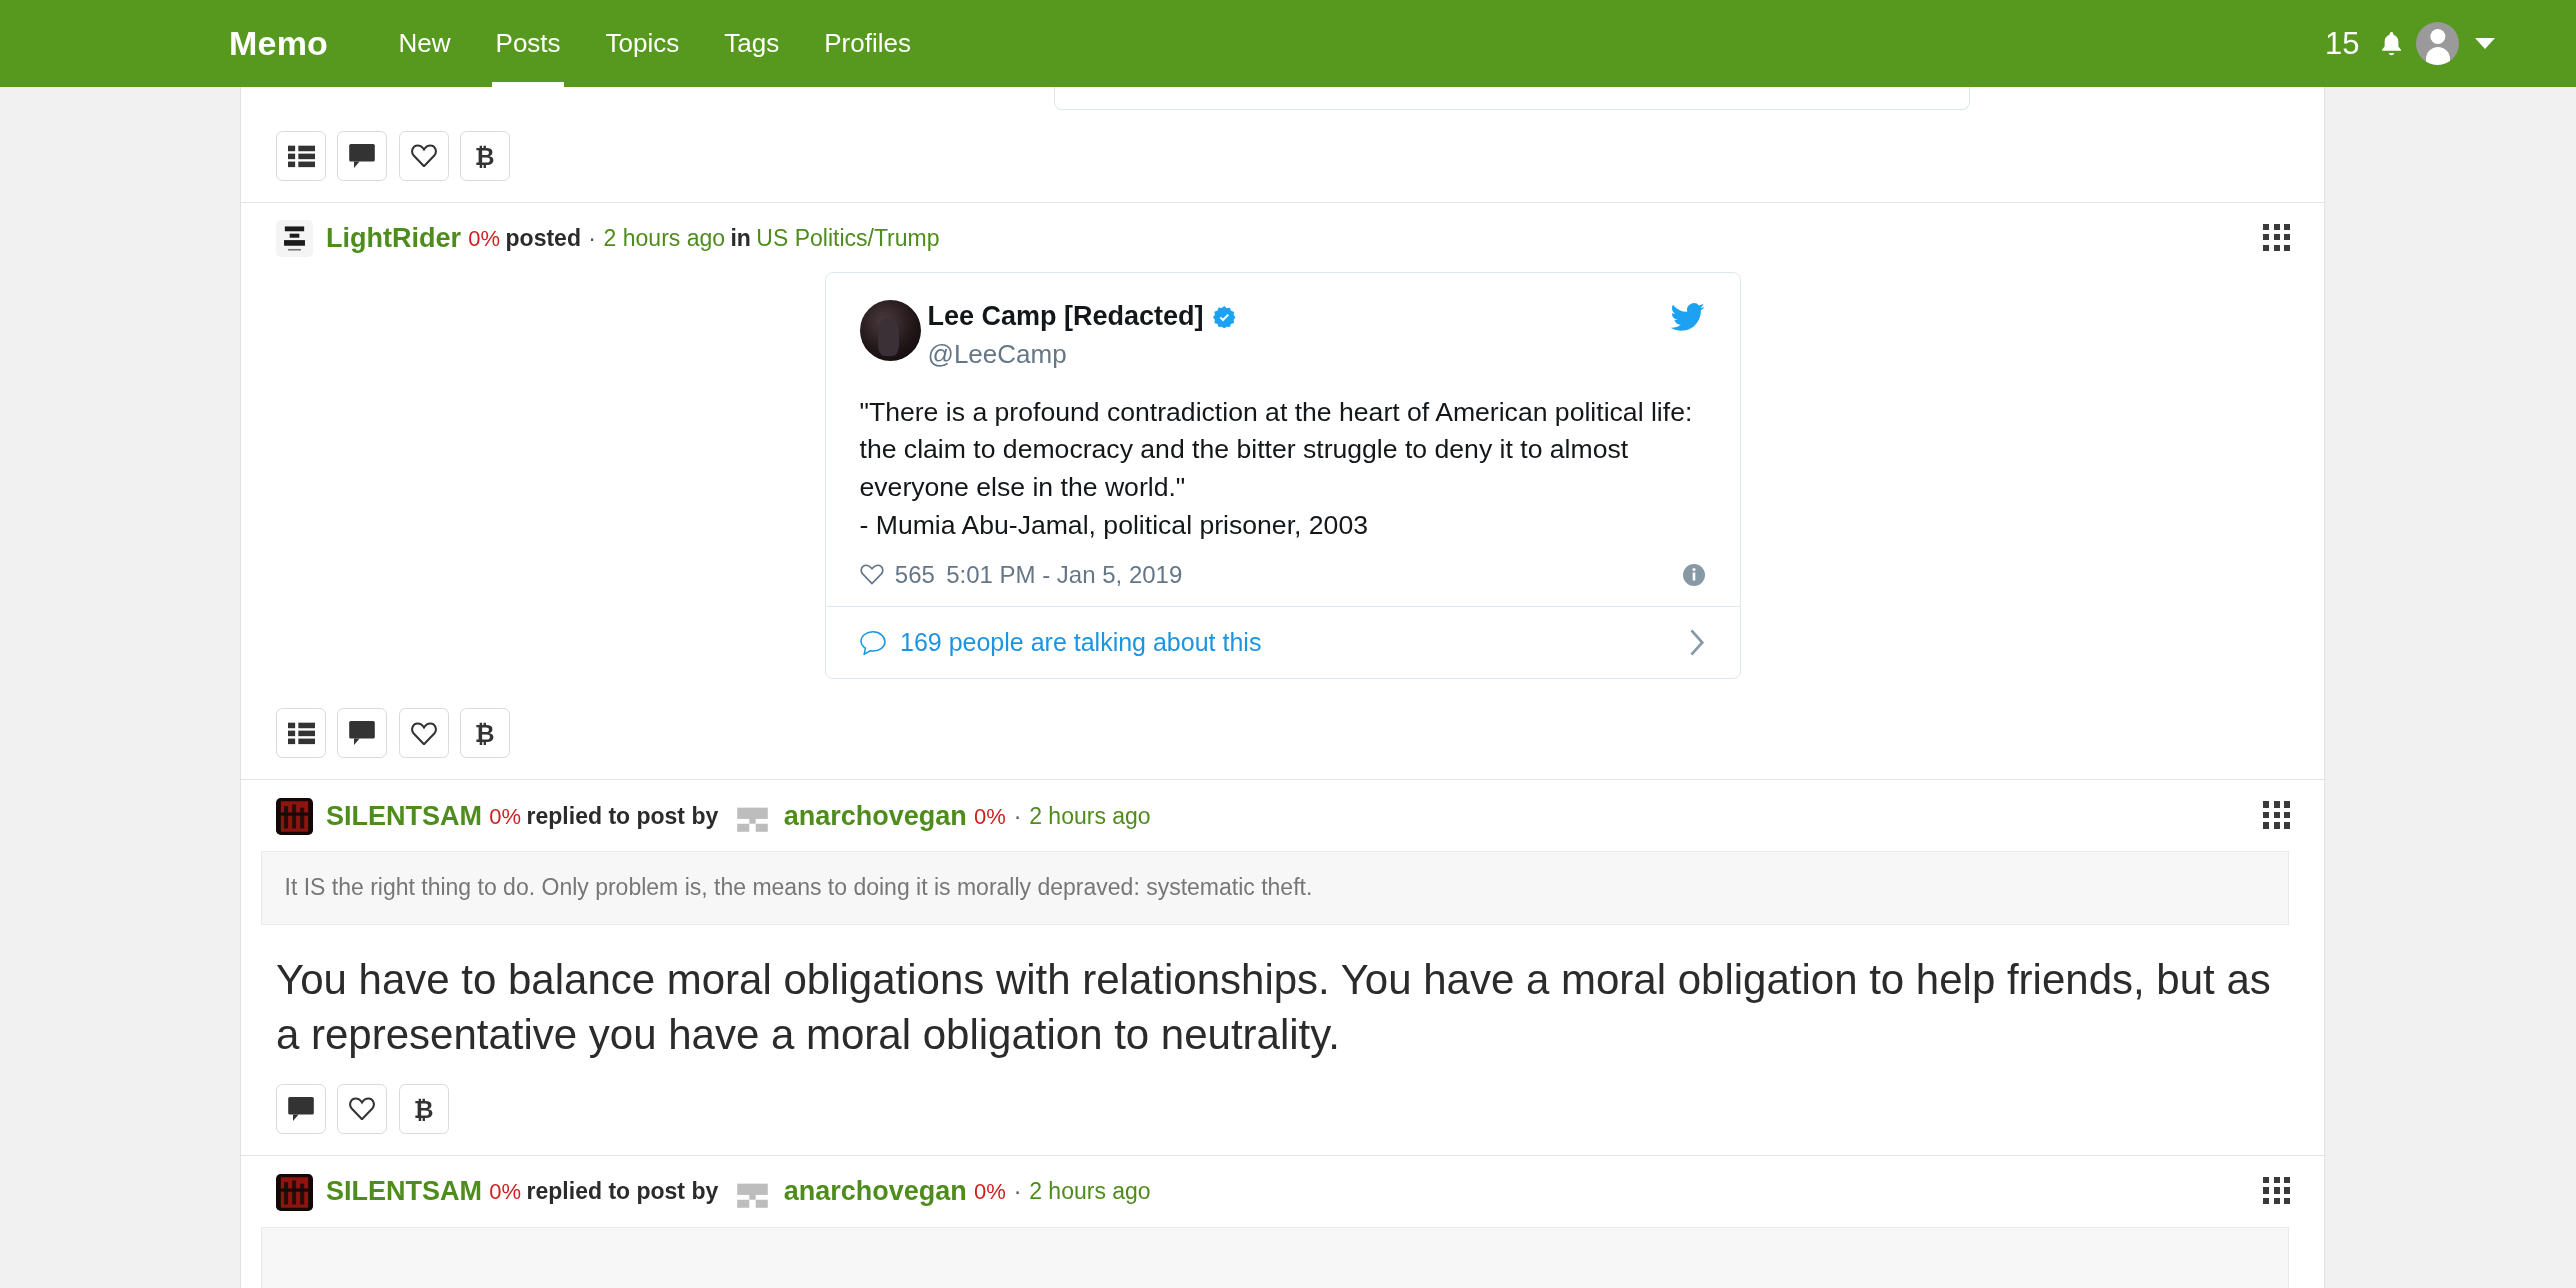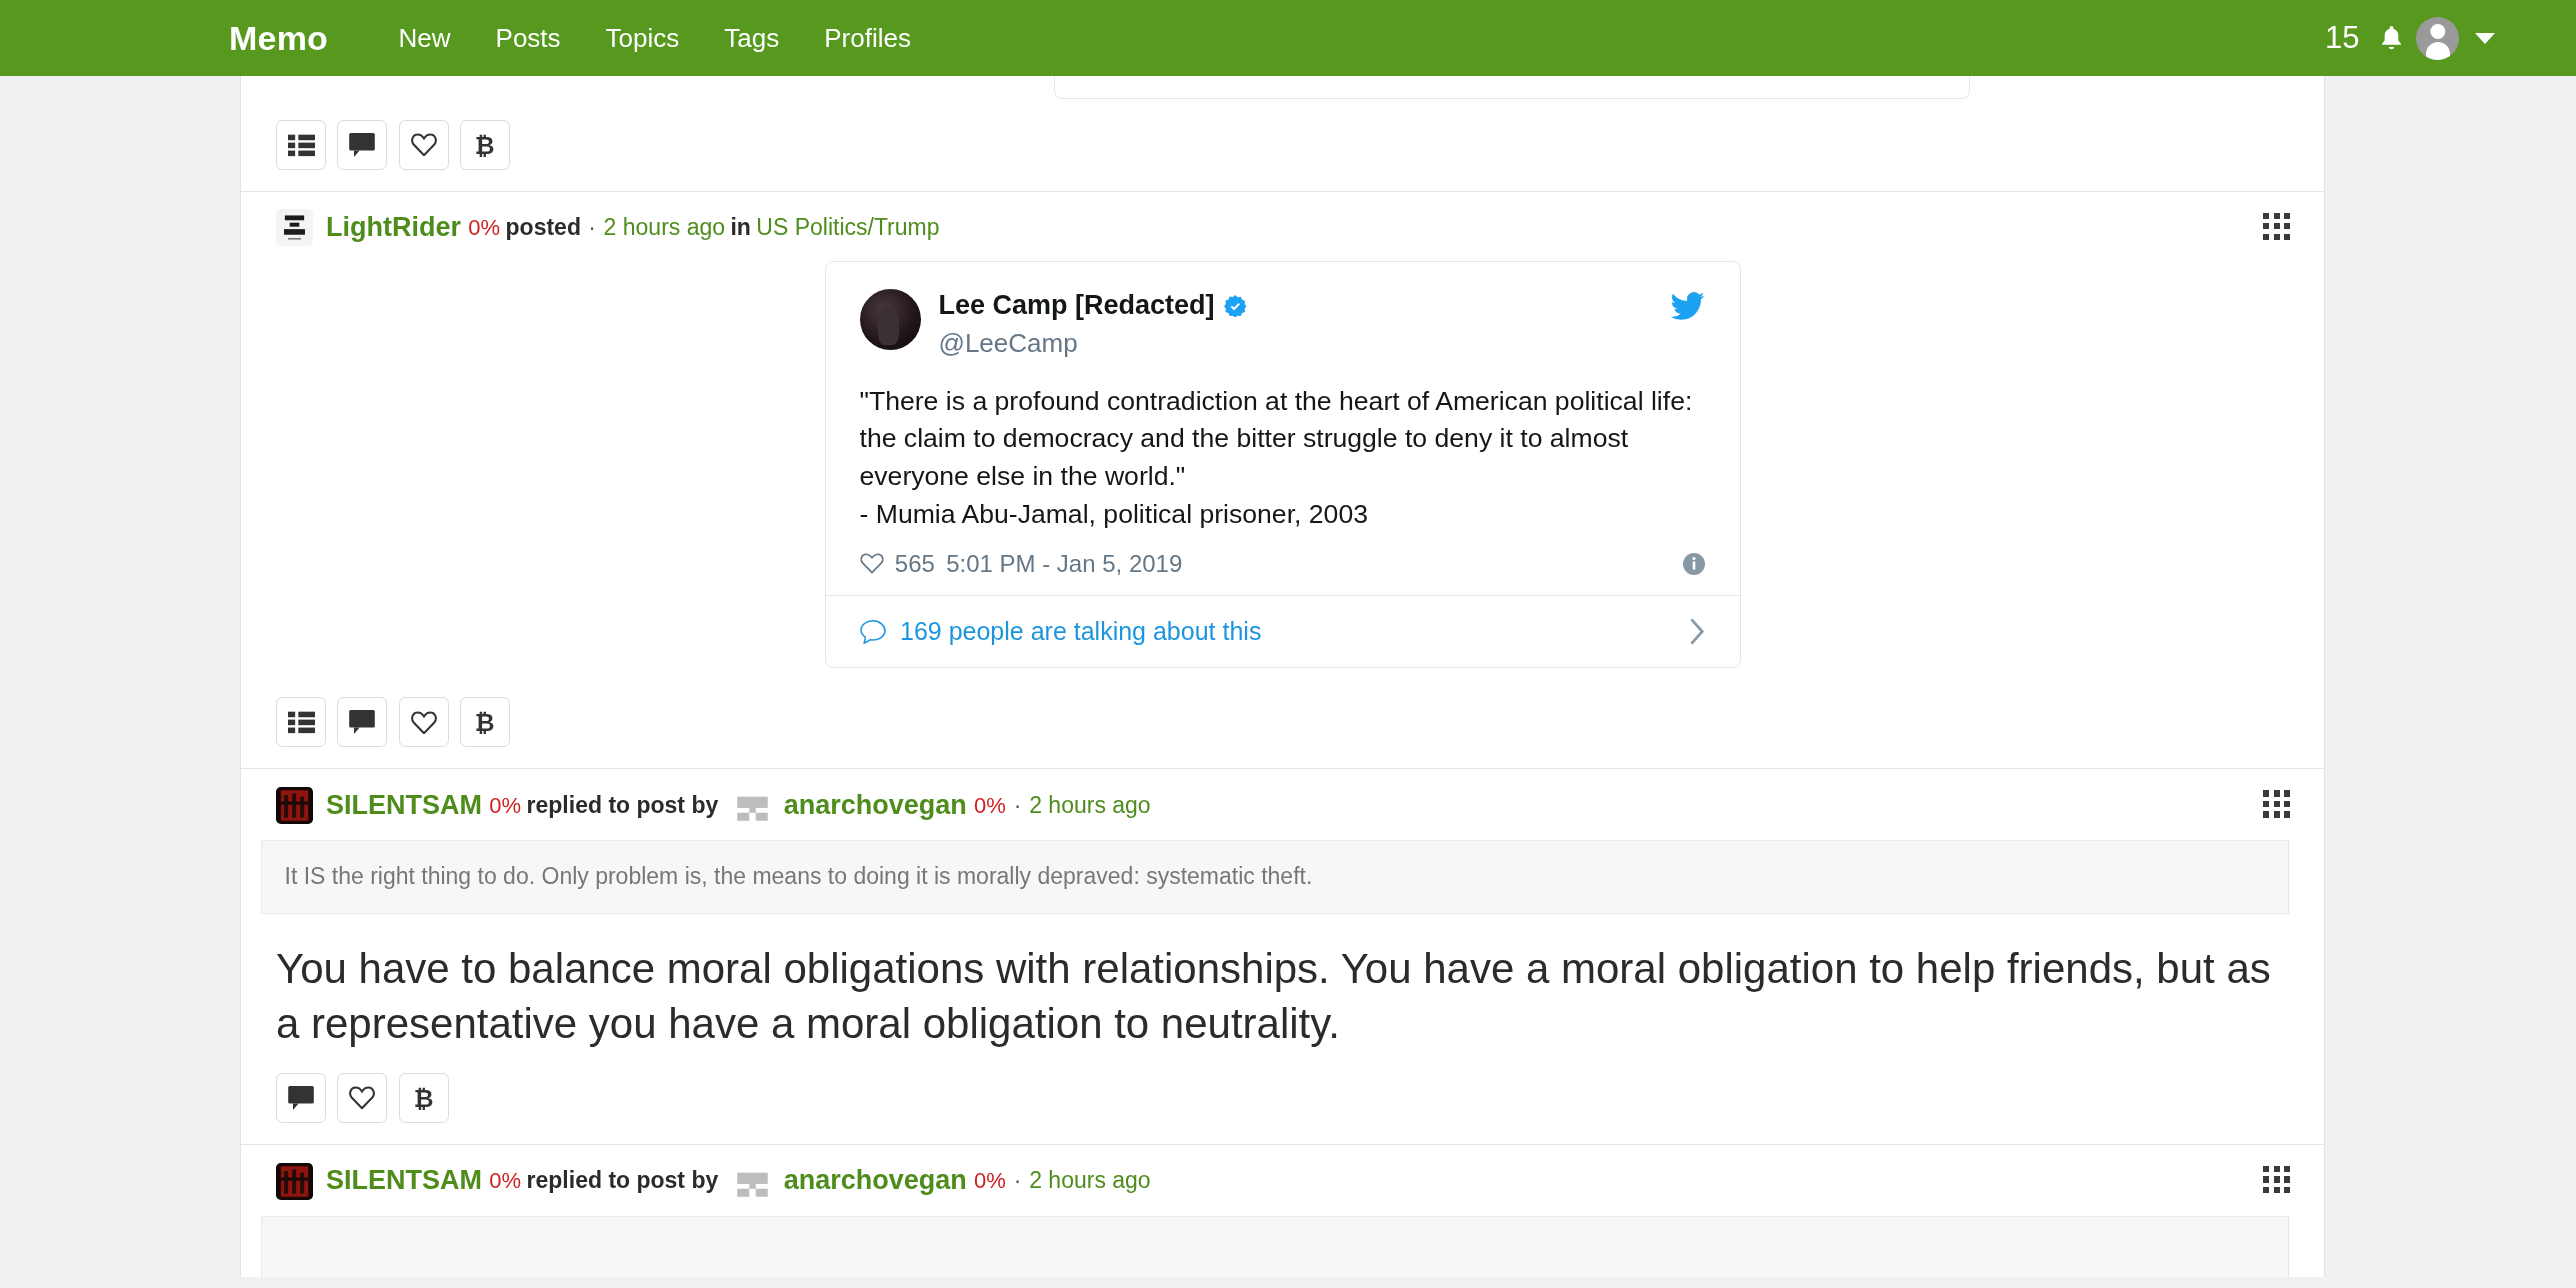--- a/index.html
+++ b/index.html
@@ -5,21 +5,21 @@
   * { box-sizing: border-box; margin: 0; padding: 0; }
   html, body {
     width: 2576px; height: 1288px;
     background: #f1f1f1;
     font-family: "Liberation Sans", sans-serif;
     overflow: hidden;
   }
 
   
   .navbar {
-    height: 76px;
+    height: 87px;
     background: #57991f;
     display: flex;
     align-items: center;
     position: relative;
     z-index: 20;
   }
   .brand {
     color: #fff;
     font-size: 34px;
     font-weight: bold;
@@ -182,21 +182,21 @@
     width: 61px; height: 61px; border-radius: 50%;
     background: radial-gradient(circle at 40% 35%, #4b3a3f 0%, #211618 55%, #0a0708 100%);
     flex: 0 0 auto;
     position: relative; overflow: hidden;
   }
   .tw-av::after {
     content:""; position:absolute; left:30%; top:30%;
     width:34%; height:62%; border-radius:40% 40% 30% 30%;
     background:#3b3035;
   }
-  .tw-names { margin-left: 18px; padding-top: 1.6px; }
+  .tw-names { margin-left: 7px; padding-top: 1.6px; }
   .tw-name {
     font-size: 27px; font-weight: bold; color: #14171a;
     display: flex; align-items: center; gap: 9.7px;
     line-height: 1.15;
   }
   .verified { width: 22.5px; height: 22.5px; display: block; }
   .tw-handle { font-size: 26px; color: #657786; margin-top: 6.4px; }
   .tw-bird { margin-left: auto; width: 37px; height: 37px; }
   .tw-body {
     font-size: 26.6px;

